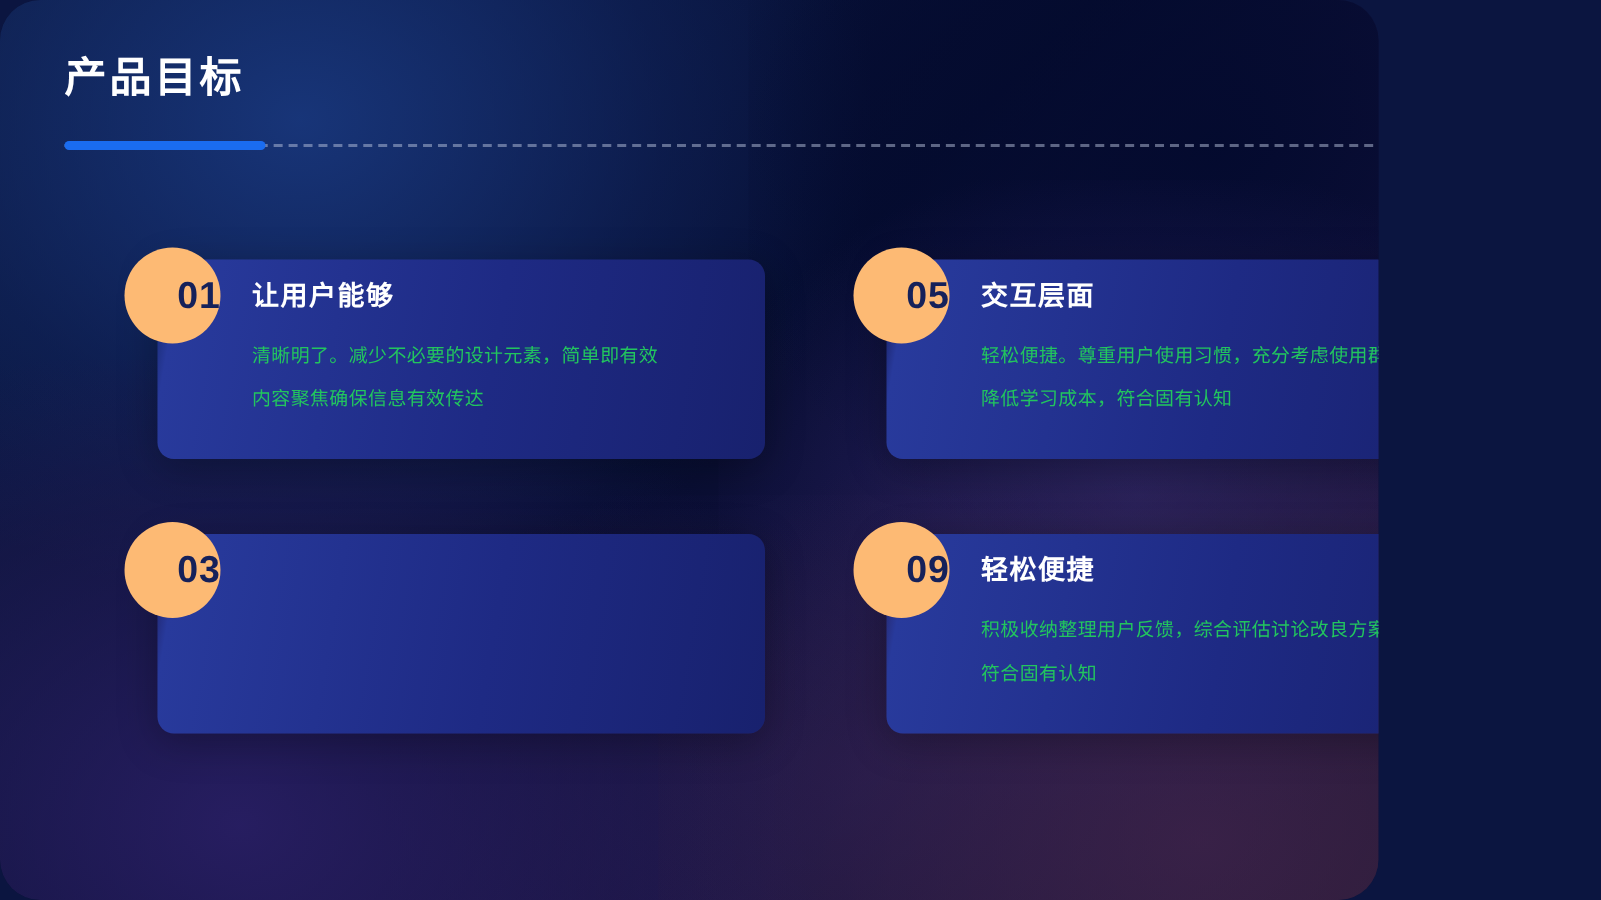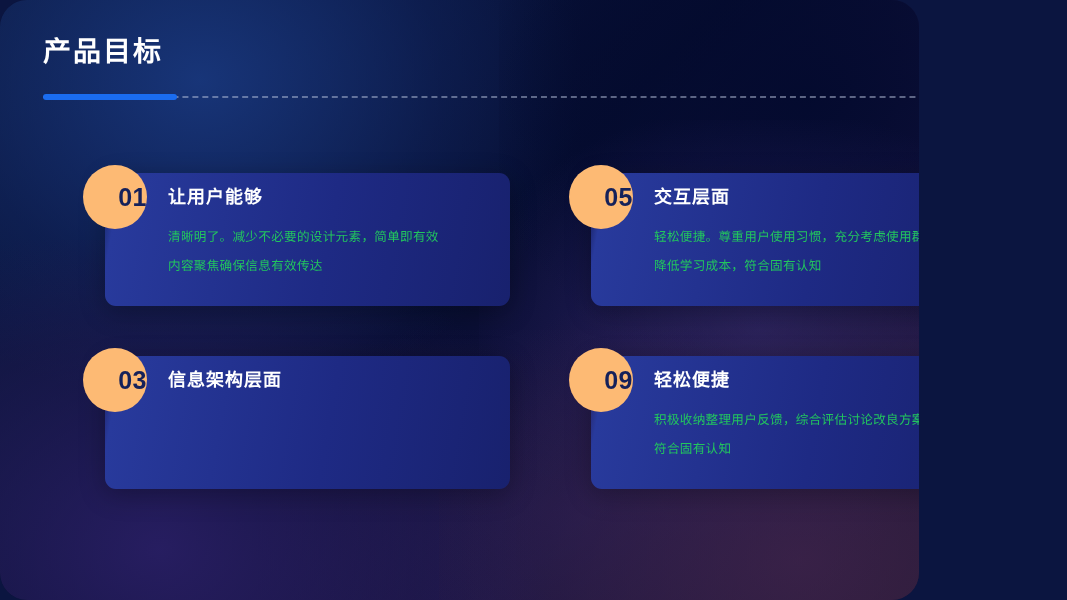--- a/index.html
+++ b/index.html
@@ -252,21 +252,20 @@
 降低学习成本，符合固有认知</p>
       </div>
     </div>
 
     <div class="card-wrap pos-2">
       <div class="card"></div>
       <div class="badge">
         <span class="badge-number">03</span>
       </div>
       <div class="card-body">
-        <h2 class="card-title">信息架构层面</h2>
       </div>
     </div>
 
     <div class="card-wrap pos-3">
       <div class="card"></div>
       <div class="badge">
         <span class="badge-number">09</span>
       </div>
       <div class="card-body">
         <h2 class="card-title">轻松便捷</h2>

